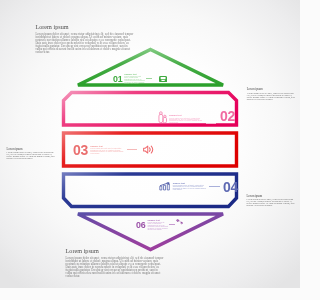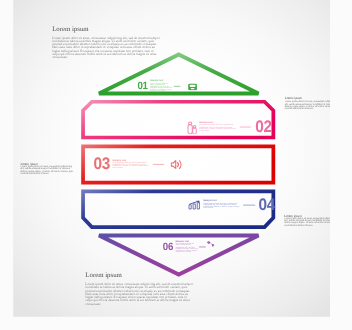--- a/index.html
+++ b/index.html
@@ -2,21 +2,20 @@
 <html><head>
 <meta charset="utf-8">
 <style>
   html,body{margin:0;padding:0;}
   body{width:300px;height:300px;overflow:hidden;
        font-family:"Liberation Sans",sans-serif;
        background:#fbfbfb;}
   #stage{position:relative;width:300px;height:288px;
     background:
       radial-gradient(ellipse 210px 195px at 50% 46%, #ffffff 0%, #fefefe 38%, #f8f8f8 62%, #ededee 86%, #e4e4e5 100%);
-    margin-left: 12px;
   }
   .blk{position:absolute;}
   .blk .t{font-family:"Liberation Serif",serif;color:#575757;}
   .blk .b{font-family:"Liberation Serif",serif;color:#6e6e6e;}
   svg.main{position:absolute;left:0;top:0;pointer-events:none;}
 
   
   .seg{position:absolute;display:flex;align-items:center;}
   .seg .num{font-family:"Liberation Sans",sans-serif;font-weight:bold;
             line-height:1;letter-spacing:-0.3px;display:inline-block;
@@ -30,21 +29,21 @@
   .seg .dash{display:block;height:0.7px;}
 
   #seg1{left:113px;top:72.9px;}
   #seg1 .num{color:#3faa3f;font-size:9.6px;}
   #seg1 .cap{width:21px;margin-left:1.2px;}
   #seg1 .cap-t{color:#7cc77c;}
   #seg1 .cap-b{color:#9ed69e;}
   #seg1 .dash{width:6.2px;background:#9ed69e;margin-left:0.4px;}
   #seg1 .ico{margin-left:7px;}
 
-  #seg2{left:157.5px;top:108.2px;}
+  #seg2{left:157.5px;top:108.2px;align-items:flex-end;}
   #seg2 .ico{margin-right:2.4px;}
   #seg2 .dash{width:0px;}
   #seg2 .dash2{width:10.5px;background:#f7b9d2;margin-left:0.5px;}
   #seg2 .cap{width:36px;margin-left:0px;}
   #seg2 .num{color:#f06ba1;font-size:15.2px;margin-left:3.5px;}
   #seg2 .cap-t{color:#f287b2;}
   #seg2 .cap-b{color:#f6a7c7;}
 
   #seg3{left:73px;top:142.2px;}
   #seg3 .num{color:#ea6f6f;font-size:15.2px;}

